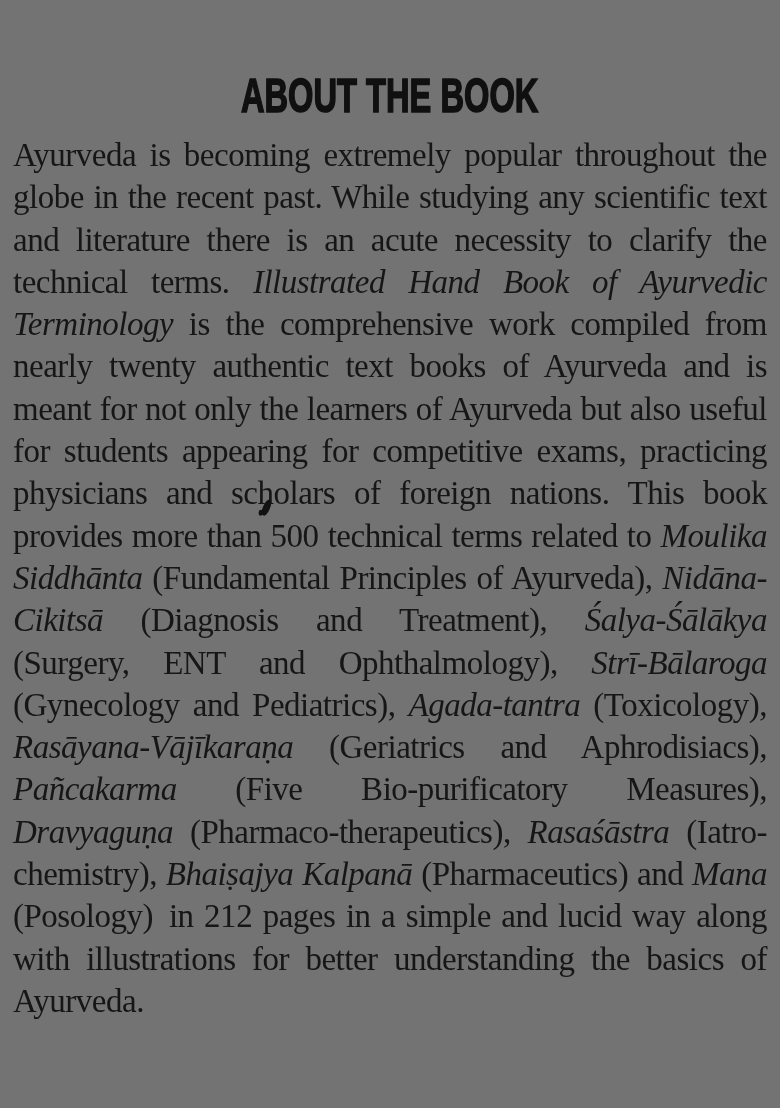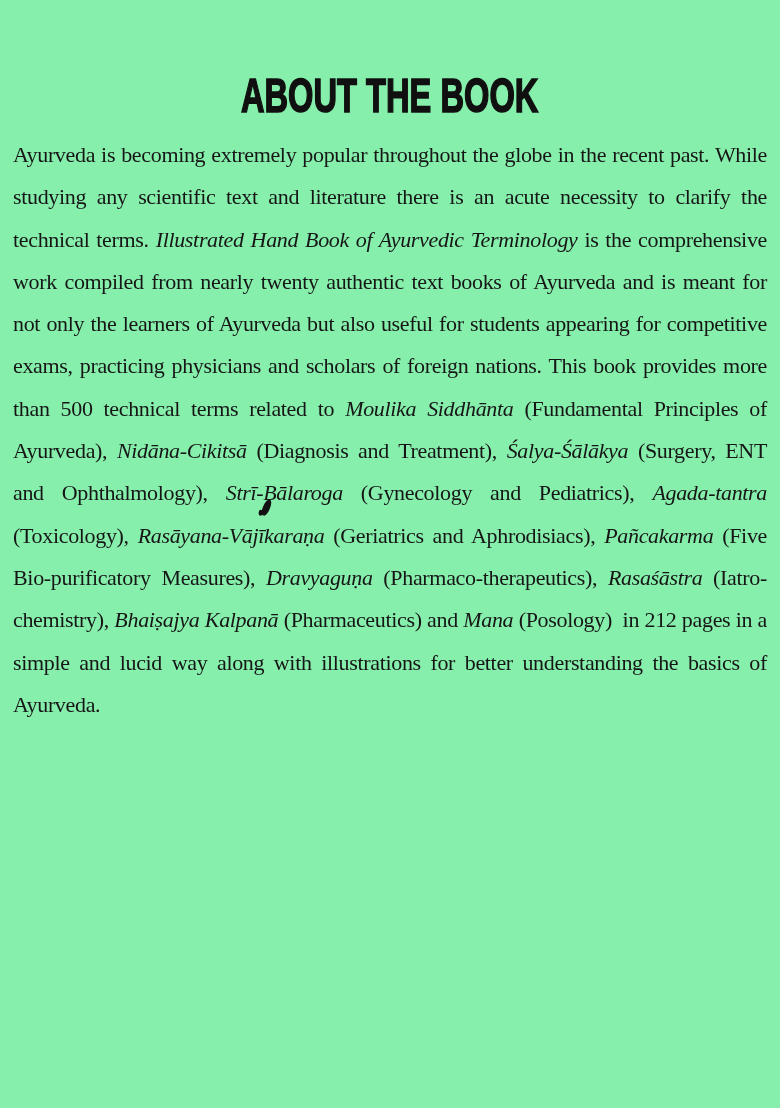--- a/index.html
+++ b/index.html
@@ -4,21 +4,21 @@
 <style>
   html, body {
     margin: 0;
     padding: 0;
     background: #ffffff;
   }
   .page {
     position: relative;
     width: 780px;
     height: 1108px;
-    background: #86efac;
+    background: #737373;
     color: #141414;
     overflow: hidden;
     box-sizing: border-box;
   }
   .title {
     margin: 0;
     padding-top: 72px;
     text-align: center;
     font-family: "Liberation Sans", "DejaVu Sans", sans-serif;
     font-weight: bold;
@@ -31,21 +31,21 @@
     display: inline-block;
     transform: scaleX(0.68);
     transform-origin: center;
     -webkit-text-stroke: 1.6px #101010;
     white-space: nowrap;
   }
   .body-paragraph {
     margin: 14px 0 0 0;
     padding: 0 13px;
     font-family: "Liberation Serif", "DejaVu Serif", serif;
-    font-size: 22px;
+    font-size: 33px;
     line-height: 42.3px;
     text-align: justify;
     text-justify: inter-word;
     letter-spacing: -0.015em;
     color: #161616;
   }
   .seg-italic {
     font-style: italic;
   }
   .seg-normal {

